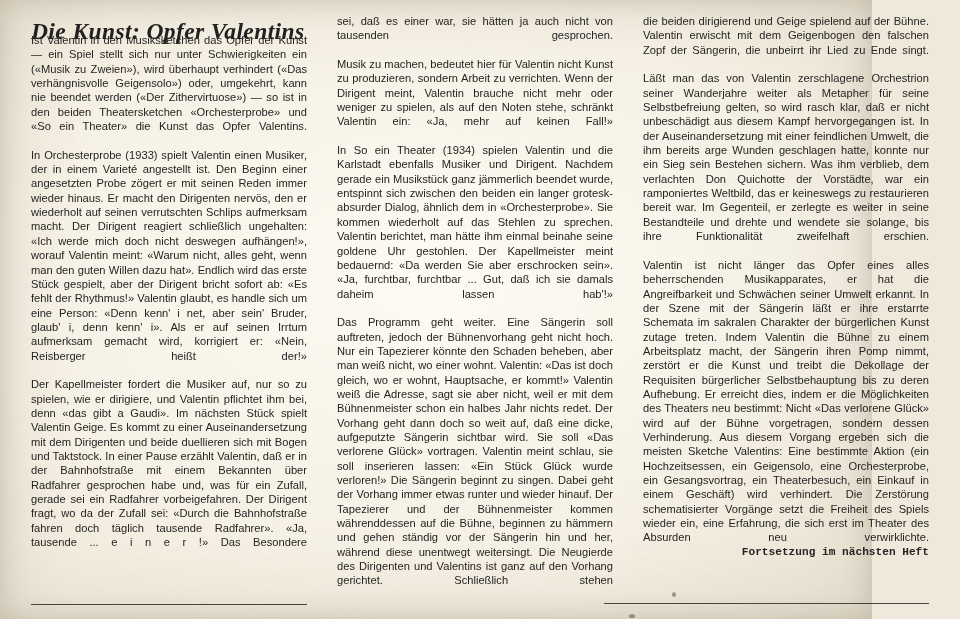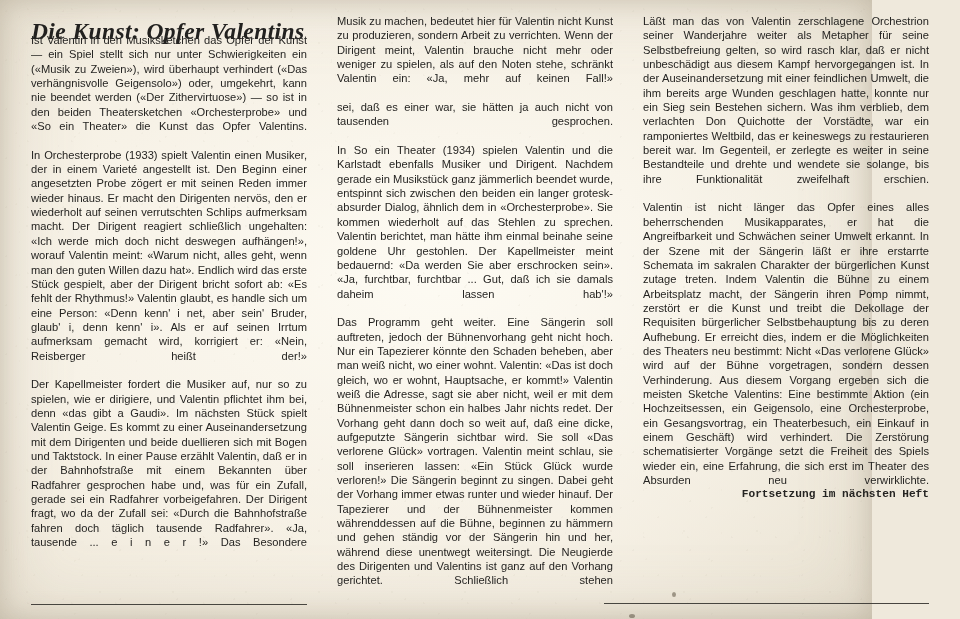--- a/index.html
+++ b/index.html
@@ -143,26 +143,27 @@
 
   <h1 class="article-title">Die Kunst: Opfer Valentins</h1>
 
   <div class="columns">
     <div class="col col-1">
         <p><span>Ist Valentin in den Musiksketchen das Opfer der Kunst — ein Spiel stellt sich nur unter Schwierigkeiten ein («Musik zu Zweien»), wird überhaupt verhindert («Das verhängnisvolle Geigensolo») oder, umgekehrt, kann nie beendet werden («Der Zithervirtuose») — so ist in den beiden Theatersketchen «Orchesterprobe» und «So ein Theater» die Kunst das Opfer Valentins.</span></p>
         <p><span>In </span><span class="b">Orchesterprobe</span><span> (1933) spielt Valentin einen Musiker, der in einem Varieté angestellt ist. Den Beginn einer angesetzten Probe zögert er mit seinen Reden immer wieder hinaus. Er macht den Dirigenten nervös, den er wiederholt auf seinen verrutschten Schlips aufmerksam macht. Der Dirigent reagiert schließlich ungehalten: «Ich werde mich doch nicht deswegen aufhängen!», worauf Valentin meint: «Warum nicht, alles geht, wenn man den guten Willen dazu hat». Endlich wird das erste Stück gespielt, aber der Dirigent bricht sofort ab: «Es fehlt der Rhythmus!» Valentin glaubt, es handle sich um eine Person: «Denn kenn' i net, aber sein' Bruder, glaub' i, denn kenn' i». Als er auf seinen Irrtum aufmerksam gemacht wird, korrigiert er: «Nein, Reisberger heißt der!»</span></p>
         <p><span>Der Kapellmeister fordert die Musiker auf, nur so zu spielen, wie er dirigiere, und Valentin pflichtet ihm bei, denn «das gibt a Gaudi». Im nächsten Stück spielt Valentin Geige. Es kommt zu einer Auseinandersetzung mit dem Dirigenten und beide duellieren sich mit Bogen und Taktstock. In einer Pause erzählt Valentin, daß er in der Bahnhofstraße mit einem Bekannten über Radfahrer gesprochen habe und, was für ein Zufall, gerade sei ein Radfahrer vorbeigefahren. Der Dirigent fragt, wo da der Zufall sei: «Durch die Bahnhofstraße fahren doch täglich tausende Radfahrer». «Ja, tausende ... e i n e r !» Das Besondere</span></p>
       </div>
     <div class="col col-2">
+        <p><span>sei, daß es einer war, sie hätten ja auch nicht von tausenden gesprochen.</span></p>
         <p><span>Musik zu machen, bedeutet hier für Valentin nicht Kunst zu produzieren, sondern Arbeit zu verrichten. Wenn der Dirigent meint, Valentin brauche nicht mehr oder weniger zu spielen, als auf den Noten stehe, schränkt Valentin ein: «Ja, mehr auf keinen Fall!»</span></p>
-        <p><span>sei, daß es einer war, sie hätten ja auch nicht von tausenden gesprochen.</span></p>
         <p><span>In </span><span class="b">So ein Theater</span><span> (1934) spielen Valentin und die Karlstadt ebenfalls Musiker und Dirigent. Nachdem gerade ein Musikstück ganz jämmerlich beendet wurde, entspinnt sich zwischen den beiden ein langer grotesk-absurder Dialog, ähnlich dem in «Orchesterprobe». Sie kommen wiederholt auf das Stehlen zu sprechen. Valentin berichtet, man hätte ihm einmal beinahe seine goldene Uhr gestohlen. Der Kapellmeister meint bedauernd: «Da werden Sie aber erschrocken sein». «Ja, furchtbar, furchtbar ... Gut, daß ich sie damals daheim lassen hab'!»</span></p>
         <p><span>Das Programm geht weiter. Eine Sängerin soll auftreten, jedoch der Bühnenvorhang geht nicht hoch. Nur ein Tapezierer könnte den Schaden beheben, aber man weiß nicht, wo einer wohnt. Valentin: «Das ist doch gleich, wo er wohnt, Hauptsache, er kommt!» Valentin weiß die Adresse, sagt sie aber nicht, weil er mit dem Bühnenmeister schon ein halbes Jahr nichts redet. Der Vorhang geht dann doch so weit auf, daß eine dicke, aufgeputzte Sängerin sichtbar wird. Sie soll «Das verlorene Glück» vortragen. Valentin meint schlau, sie soll inserieren lassen: «Ein Stück Glück wurde verloren!» Die Sängerin beginnt zu singen. Dabei geht der Vorhang immer etwas runter und wieder hinauf. Der Tapezierer und der Bühnenmeister kommen währenddessen auf die Bühne, beginnen zu hämmern und gehen ständig vor der Sängerin hin und her, während diese unentwegt weitersingt. Die Neugierde des Dirigenten und Valentins ist ganz auf den Vorhang gerichtet. Schließlich stehen</span></p>
       </div>
     <div class="col col-3">
+        <p><span>die beiden dirigierend und Geige spielend auf der Bühne. Valentin erwischt mit dem Geigenbogen den falschen Zopf der Sängerin, die unbeirrt ihr Lied zu Ende singt.</span></p>
         <p><span>Läßt man das von Valentin zerschlagene Orchestrion seiner Wanderjahre weiter als Metapher für seine Selbstbefreiung gelten, so wird rasch klar, daß er nicht unbeschädigt aus diesem Kampf hervorgegangen ist. In der Auseinandersetzung mit einer feindlichen Umwelt, die ihm bereits arge Wunden geschlagen hatte, konnte nur ein Sieg sein Bestehen sichern. Was ihm verblieb, dem verlachten Don Quichotte der Vorstädte, war ein ramponiertes Weltbild, das er keineswegs zu restaurieren bereit war. Im Gegenteil, er zerlegte es weiter in seine Bestandteile und drehte und wendete sie solange, bis ihre Funktionalität zweifelhaft erschien.</span></p>
         <p><span>Valentin ist nicht länger das Opfer eines alles beherrschenden Musikapparates, er hat die Angreifbarkeit und Schwächen seiner Umwelt erkannt. In der Szene mit der Sängerin läßt er ihre erstarrte Schemata im sakralen Charakter der bürgerlichen Kunst zutage treten. Indem Valentin die Bühne zu einem Arbeitsplatz macht, der Sängerin ihren Pomp nimmt, zerstört er die Kunst und treibt die Dekollage der Requisiten bürgerlicher Selbstbehauptung bis zu deren Aufhebung. Er erreicht dies, indem er die Möglichkeiten des Theaters neu bestimmt: Nicht «Das verlorene Glück» wird auf der Bühne vorgetragen, sondern dessen Verhinderung. Aus diesem Vorgang ergeben sich die meisten Sketche Valentins: Eine bestimmte Aktion (ein Hochzeitsessen, ein Geigensolo, eine Orchesterprobe, ein Gesangsvortrag, ein Theaterbesuch, ein Einkauf in einem Geschäft) wird verhindert. Die Zerstörung schematisierter Vorgänge setzt die Freiheit des Spiels wieder ein, eine Erfahrung, die sich erst im Theater des Absurden neu verwirklichte.</span><span class="end-note">Fortsetzung im nächsten Heft</span></p>
       </div>
   </div>
 
   <div class="footer-rule rule-left"></div>
   <div class="footer-rule rule-right"></div>
 
   <span class="speck" style="left:672px;top:592px;width:4px;height:5px;"></span>
   <span class="speck" style="left:629px;top:614px;width:6px;height:4px;"></span>

